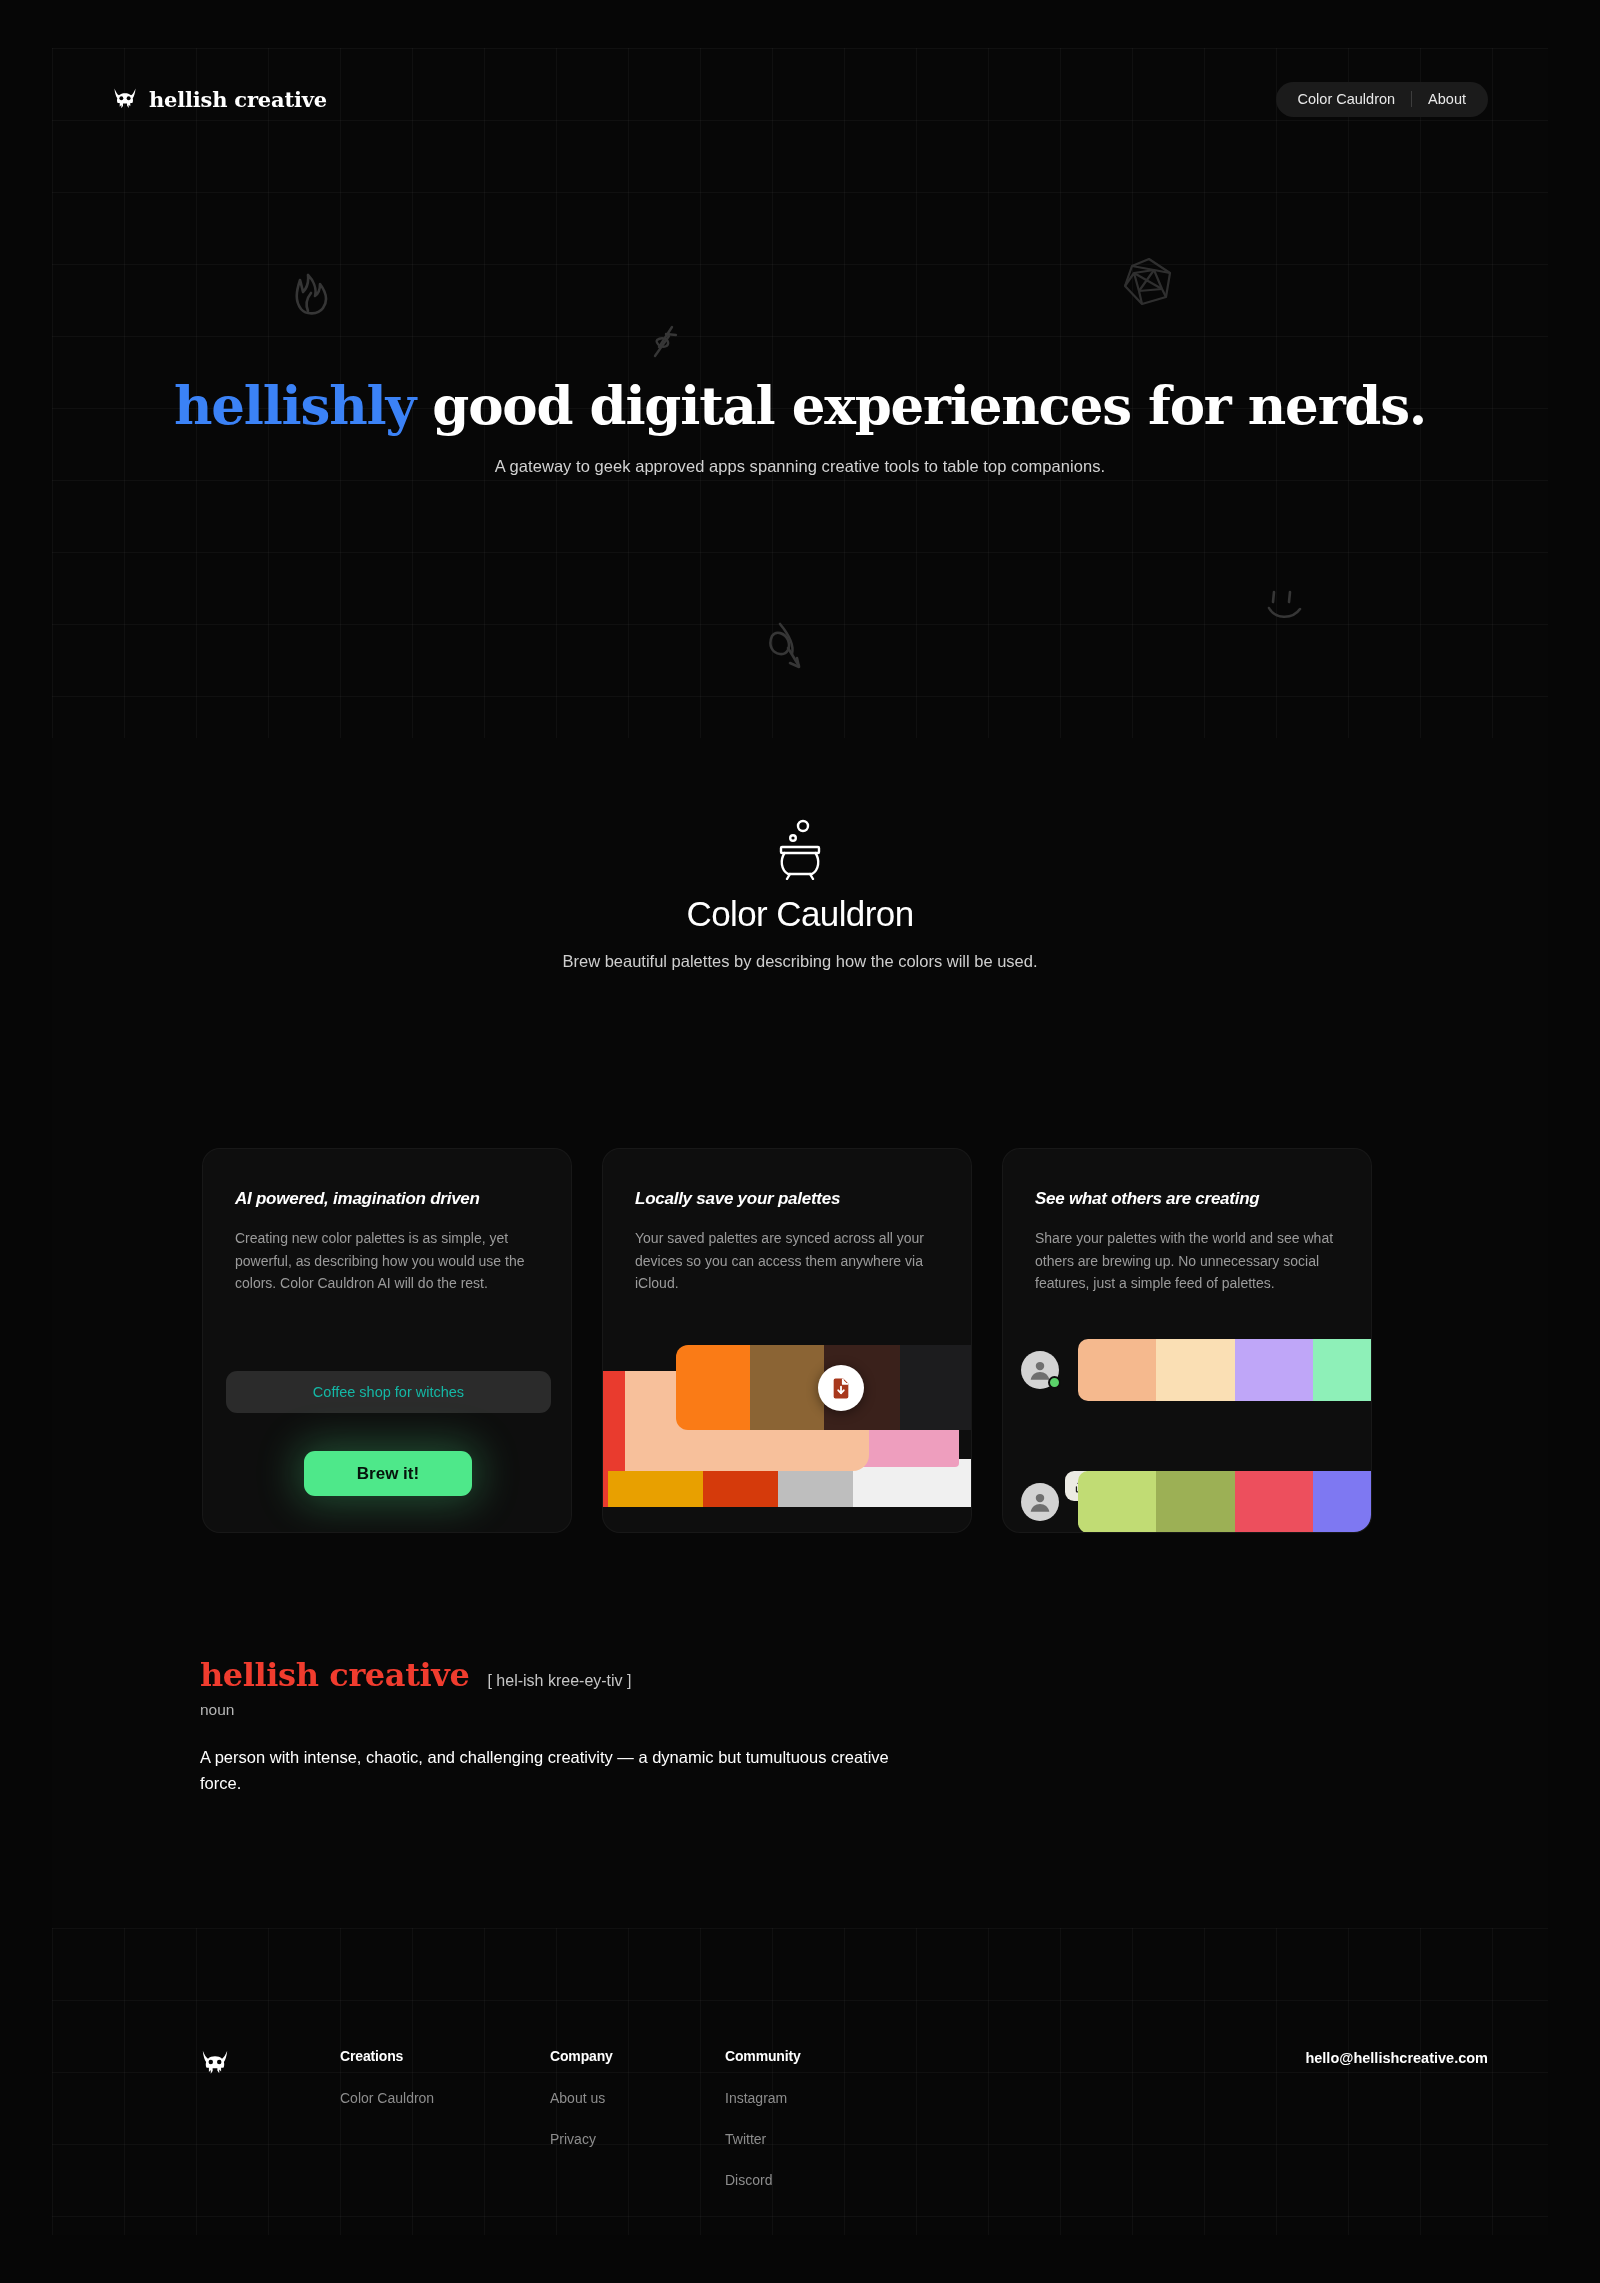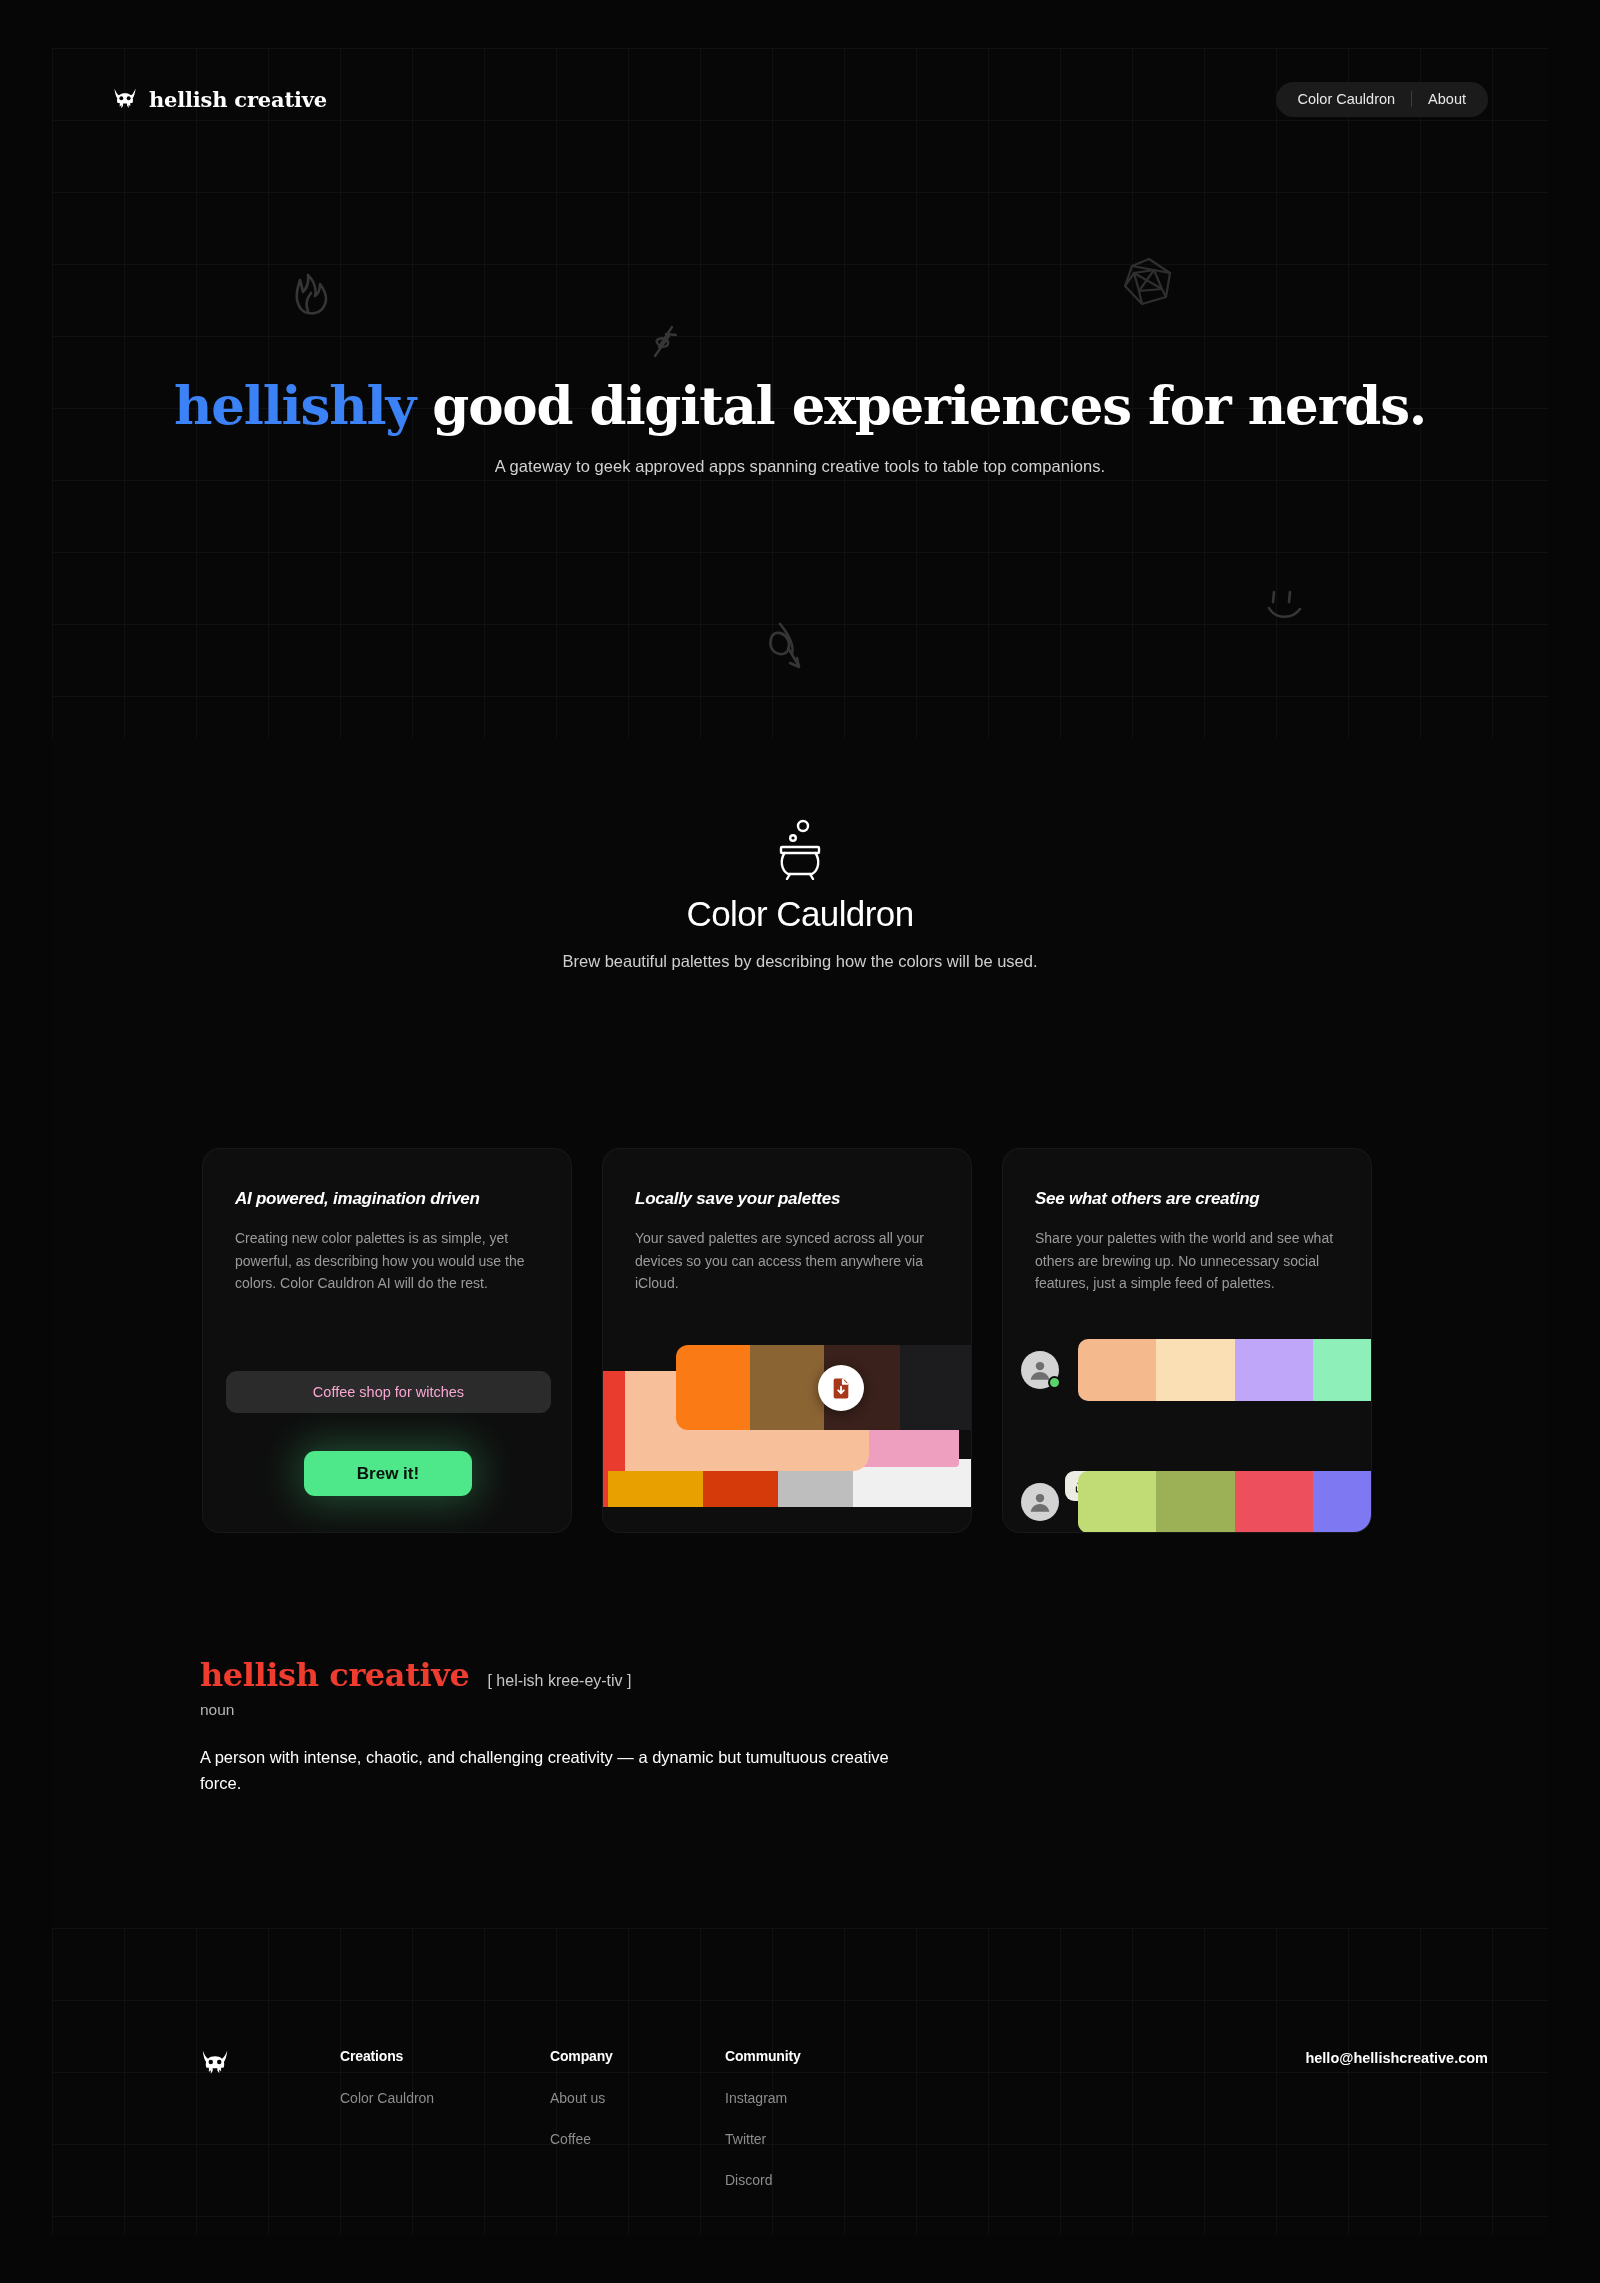--- a/index.html
+++ b/index.html
@@ -108,21 +108,21 @@
   .card-body {
     position:absolute; top:78px; left:32px; right:30px;
     font-size:14px; line-height:1.62; color:#9b9b9b;
   }
 
   
   .prompt-box {
     position:absolute; left:23px; top:222px; width:325px; height:42px;
     background:#2b2b2b; border-radius:11px;
     display:flex; align-items:center; justify-content:center;
-    color:#f9a8d4; font-size:14.5px;
+    color:#14b8a6; font-size:14.5px;
   }
   .brew-btn {
     position:absolute; left:101px; top:302px; width:168px; height:45px;
     background:#4EE88A; border-radius:11px;
     display:flex; align-items:center; justify-content:center;
     color:#06140c; font-size:17px; font-weight:700;
     box-shadow:0 0 42px 6px rgba(78,232,138,0.30);
   }
 
   
@@ -411,21 +411,21 @@
     </span>
 
     <div class="foot-col" style="width:210px">
       <h4>Creations</h4>
       <a href="#">Color Cauldron</a>
     </div>
 
     <div class="foot-col" style="width:175px">
       <h4>Company</h4>
       <a href="#">About us</a>
-      <a href="#">Coffee</a>
+      <a href="#">Privacy</a>
     </div>
 
     <div class="foot-col" style="width:175px">
       <h4>Community</h4>
       <a href="#">Instagram</a>
       <a href="#">Twitter</a>
       <a href="#">Discord</a>
     </div>
 
     <a href="#" class="foot-mail">hello@hellishcreative.com</a>

